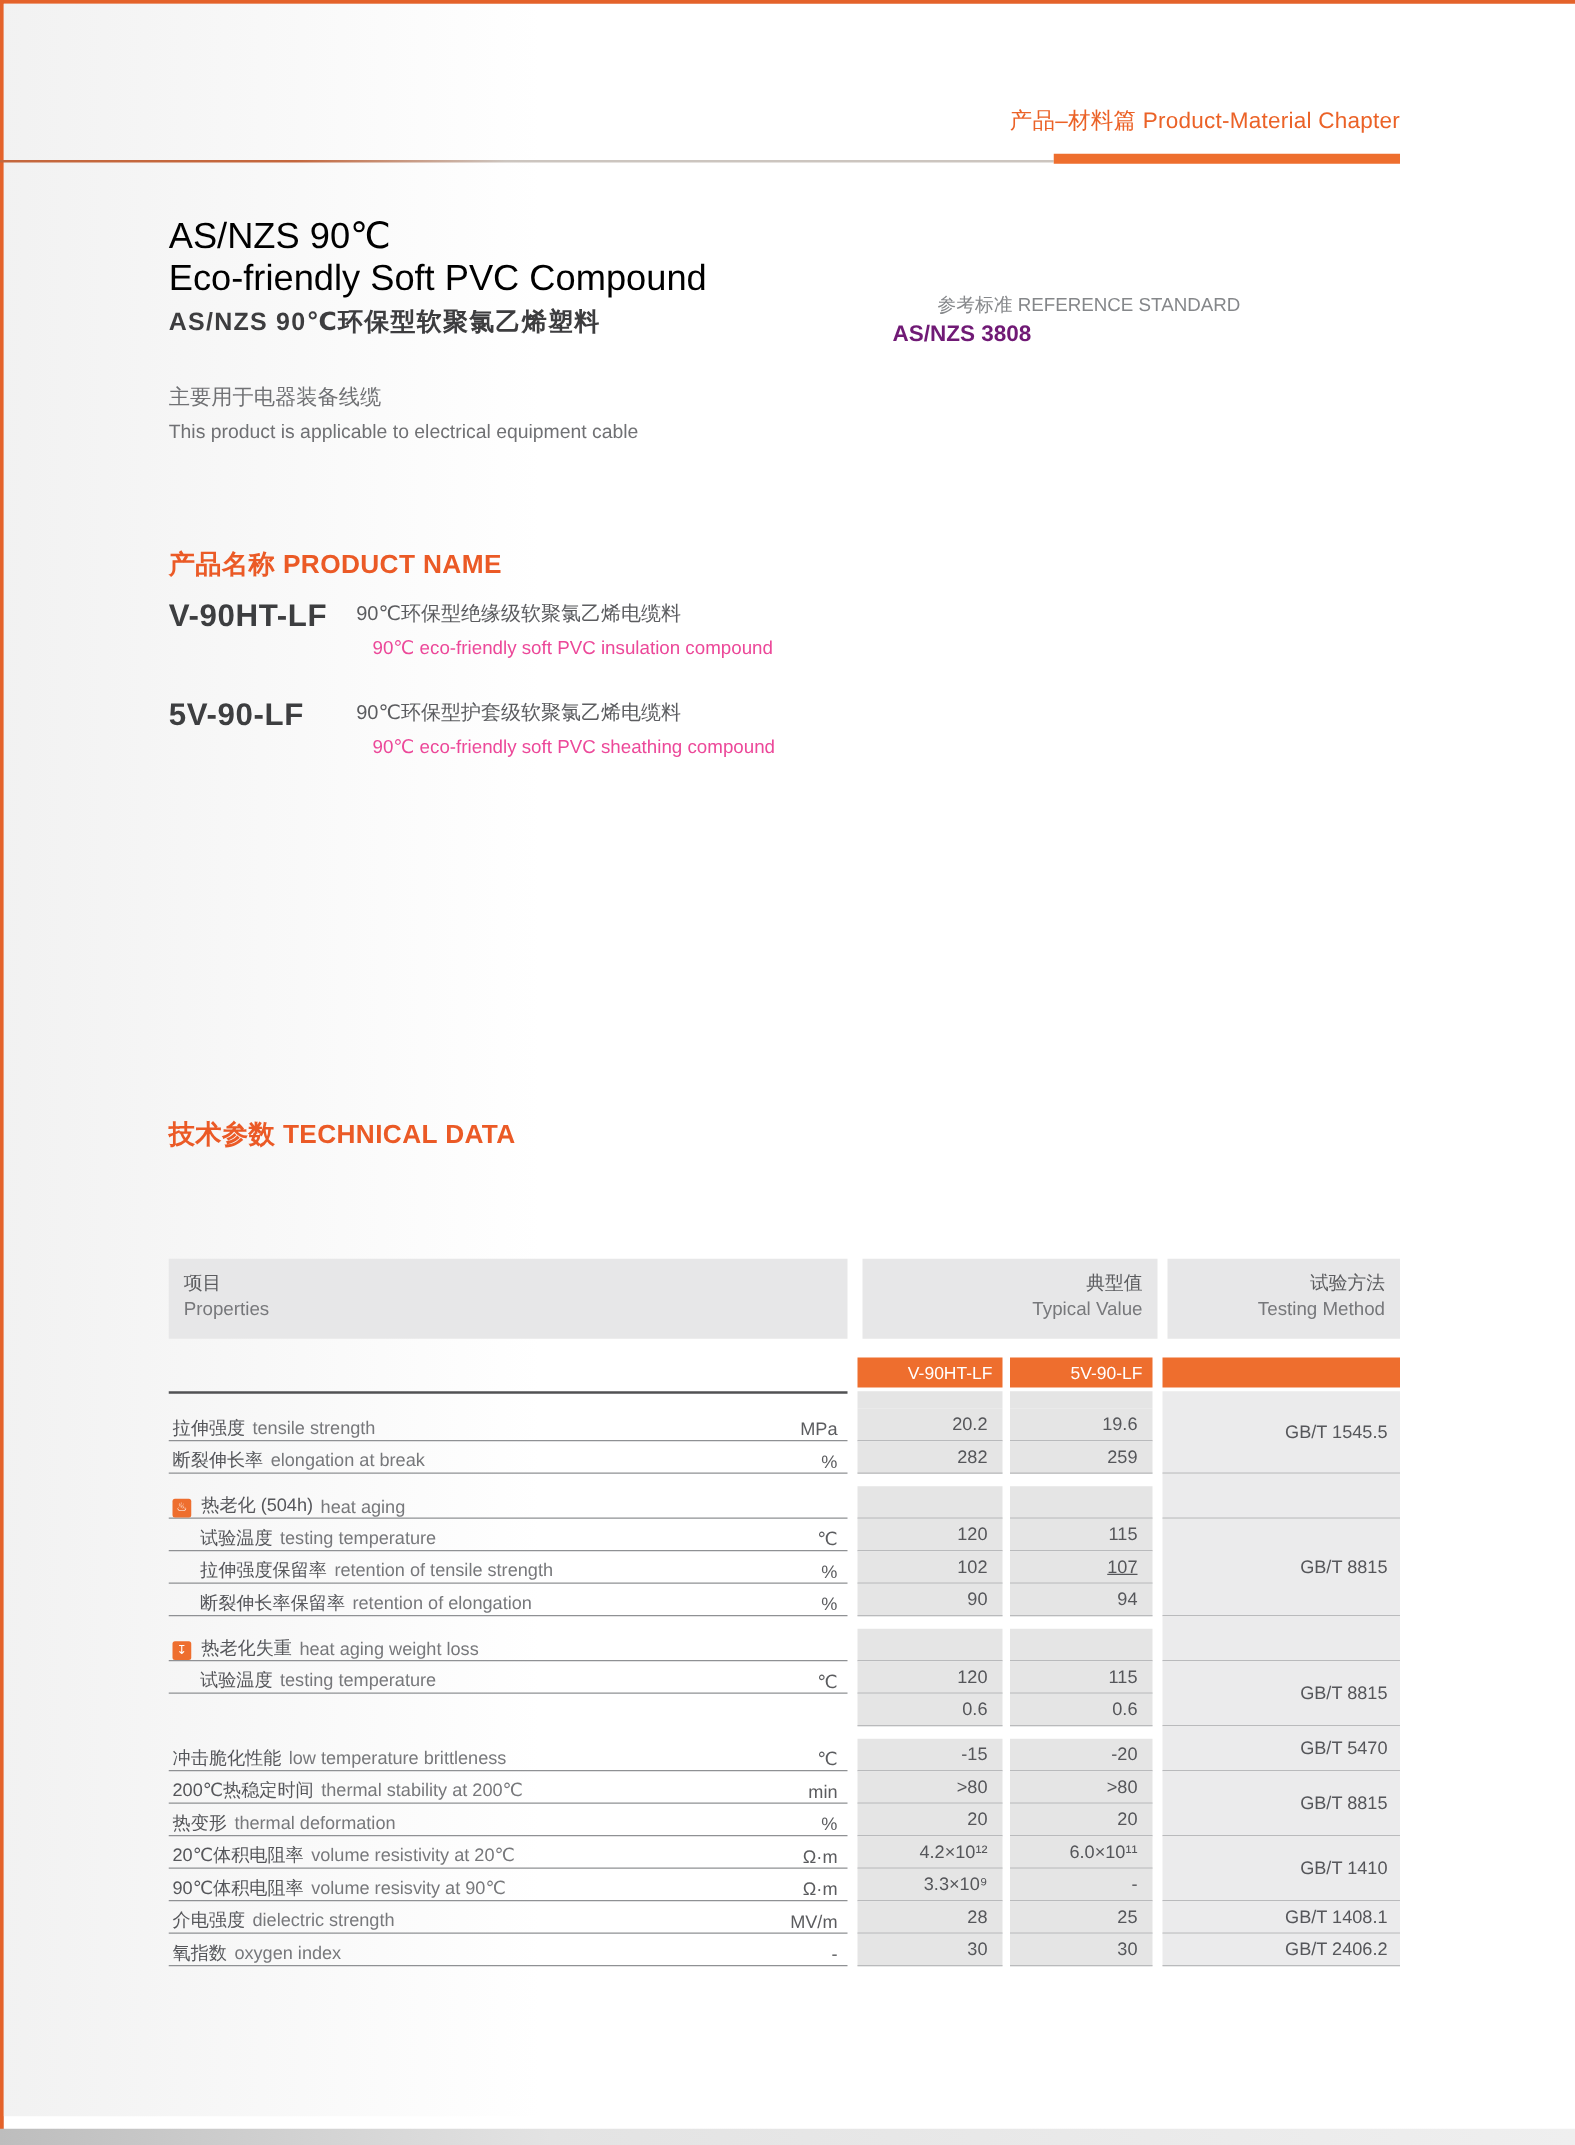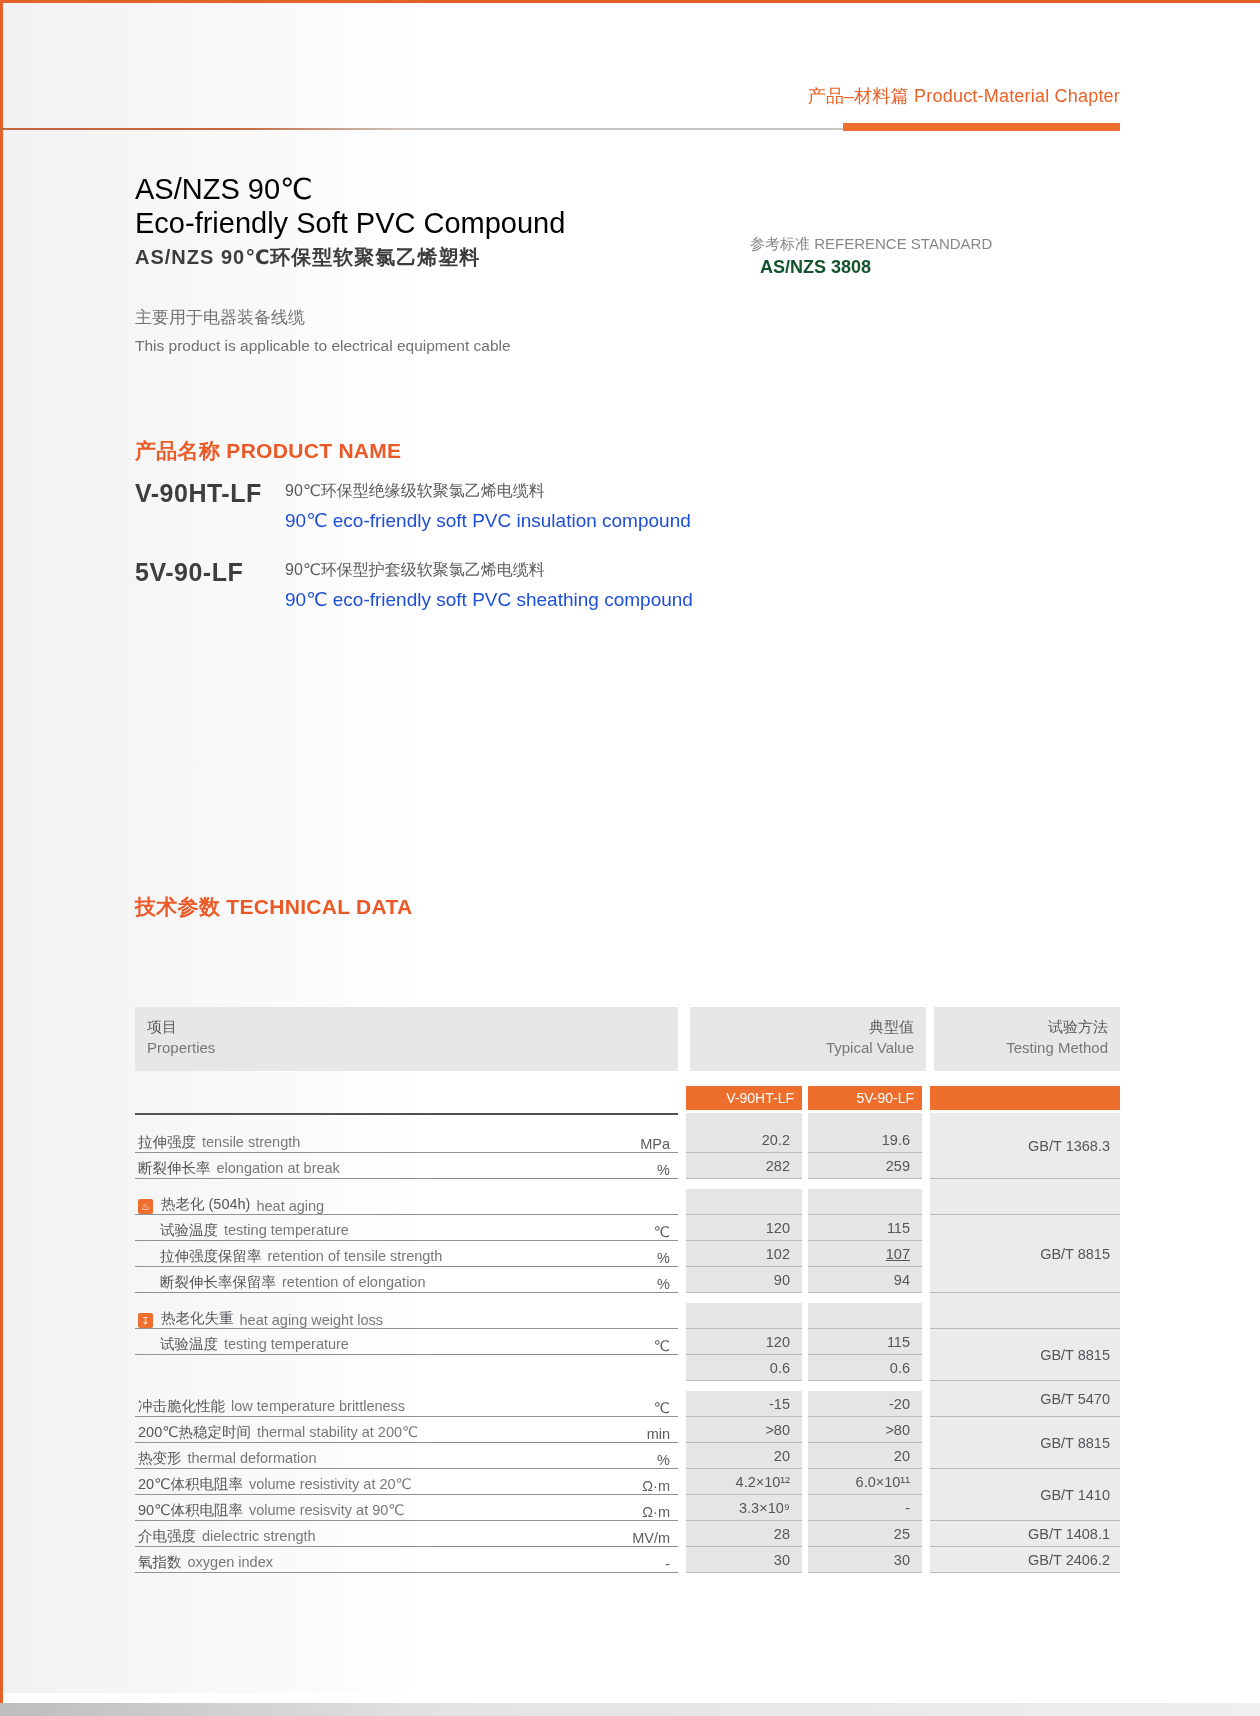--- a/index.html
+++ b/index.html
@@ -15,30 +15,30 @@
   
   .chapter{position:absolute;top:84px;right:140px;font-size:18px;color:#eb6227;letter-spacing:.2px;}
   .header-rule{position:absolute;top:128px;left:0;width:843px;height:2px;
                background:linear-gradient(to right,#c4673d 0%,#c4673d 28%,#ccc5bf 48%,#ccc5bf 100%);}
   .header-bar{position:absolute;top:123px;left:843px;width:277px;height:8px;background:#ee6e2e;}
   
   .title-en{position:absolute;left:135px;font-size:29px;line-height:34px;color:#000000;}
   .t1{top:172px;} .t2{top:206px;}
   .title-zh{position:absolute;left:135px;top:244px;font-size:20px;font-weight:600;color:#3d3d3f;letter-spacing:1px;}
   .ref-label{position:absolute;left:750px;top:235px;font-size:15px;color:#85878a;}
-  .ref-value{position:absolute;left:760px;top:257px;font-size:18px;font-weight:bold;color:#14532d;}
+  .ref-value{position:absolute;left:714px;top:257px;font-size:18px;font-weight:bold;color:#701a75;}
   .usage-zh{position:absolute;left:135px;top:306px;font-size:17px;color:#707174;}
   .usage-en{position:absolute;left:135px;top:337px;font-size:15.5px;color:#707174;}
   
   .sec-head{position:absolute;left:135px;font-size:21px;font-weight:bold;color:#eb5a26;letter-spacing:.3px;}
   .ph{top:437px;} .th{top:893px;}
   
   .prod-code{position:absolute;left:135px;font-size:25px;font-weight:bold;color:#3d3e40;letter-spacing:.5px;}
   .prod-zh{position:absolute;left:285px;font-size:16px;color:#5b5c5f;}
-  .prod-en{position:absolute;left:285px;font-size:19px;color:#1d4ed8;}
+  .prod-en{position:absolute;left:298px;font-size:15px;color:#ec4899;}
   
   .table{position:absolute;left:135px;top:1007px;width:985px;font-size:14.5px;color:#55565a;}
   .thead{display:flex;height:64px;margin-bottom:15px;}
   .thead .box{background:#e7e7e8;box-sizing:border-box;padding:9px 12px;line-height:21px;font-size:15px;color:#5b5c5f;}
   .thead .en{color:#77787b;}
   .b-props{width:543px;} .b-typ{width:236px;margin-left:12px;text-align:right;}
   .b-meth{width:186px;margin-left:8px;text-align:right;}
   .grades{display:flex;height:24px;margin-bottom:3px;}
   .gcell{background:#ee6e2e;color:#ffffff;font-size:14px;box-sizing:border-box;
          display:flex;align-items:center;justify-content:flex-end;padding-right:8px;}
@@ -130,21 +130,21 @@
         </div>
         <div class="c-val" style="grid-area: 2 / 3 / 3;">20.2</div>
         <div class="c-val" style="grid-area: 2 / 5 / 3;">19.6</div>
         <div class="c-label" style="grid-area: 3 / 1 / 4;">
           <span class="lbl"><span class="zh">断裂伸长率</span><span class="en">elongation at break</span></span>
           <span class="unit">%</span>
         </div>
         <div class="c-val" style="grid-area: 3 / 3 / 4;">282</div>
         <div class="c-val" style="grid-area: 3 / 5 / 4;">259</div>
         <div class="c-method" style="grid-area: 1 / 7 / 4;">
-          <span class="">GB/T 1368.3</span>
+          <span class="">GB/T 1545.5</span>
         </div>
         <div class="c-label none" style="grid-area: 4 / 1 / 5;"></div>
         <div class="c-val gap" style="grid-area: 4 / 3 / 5;"></div>
         <div class="c-val gap" style="grid-area: 4 / 5 / 5;"></div>
         <div class="c-label ghead" style="grid-area: 5 / 1 / 6;">
           <span class="gicon">♨</span>
           <span class="zh">热老化 (504h)</span>
           <span class="en">heat aging</span>
         </div>
         <div class="c-val hdr" style="grid-area: 5 / 3 / 6;"></div>

